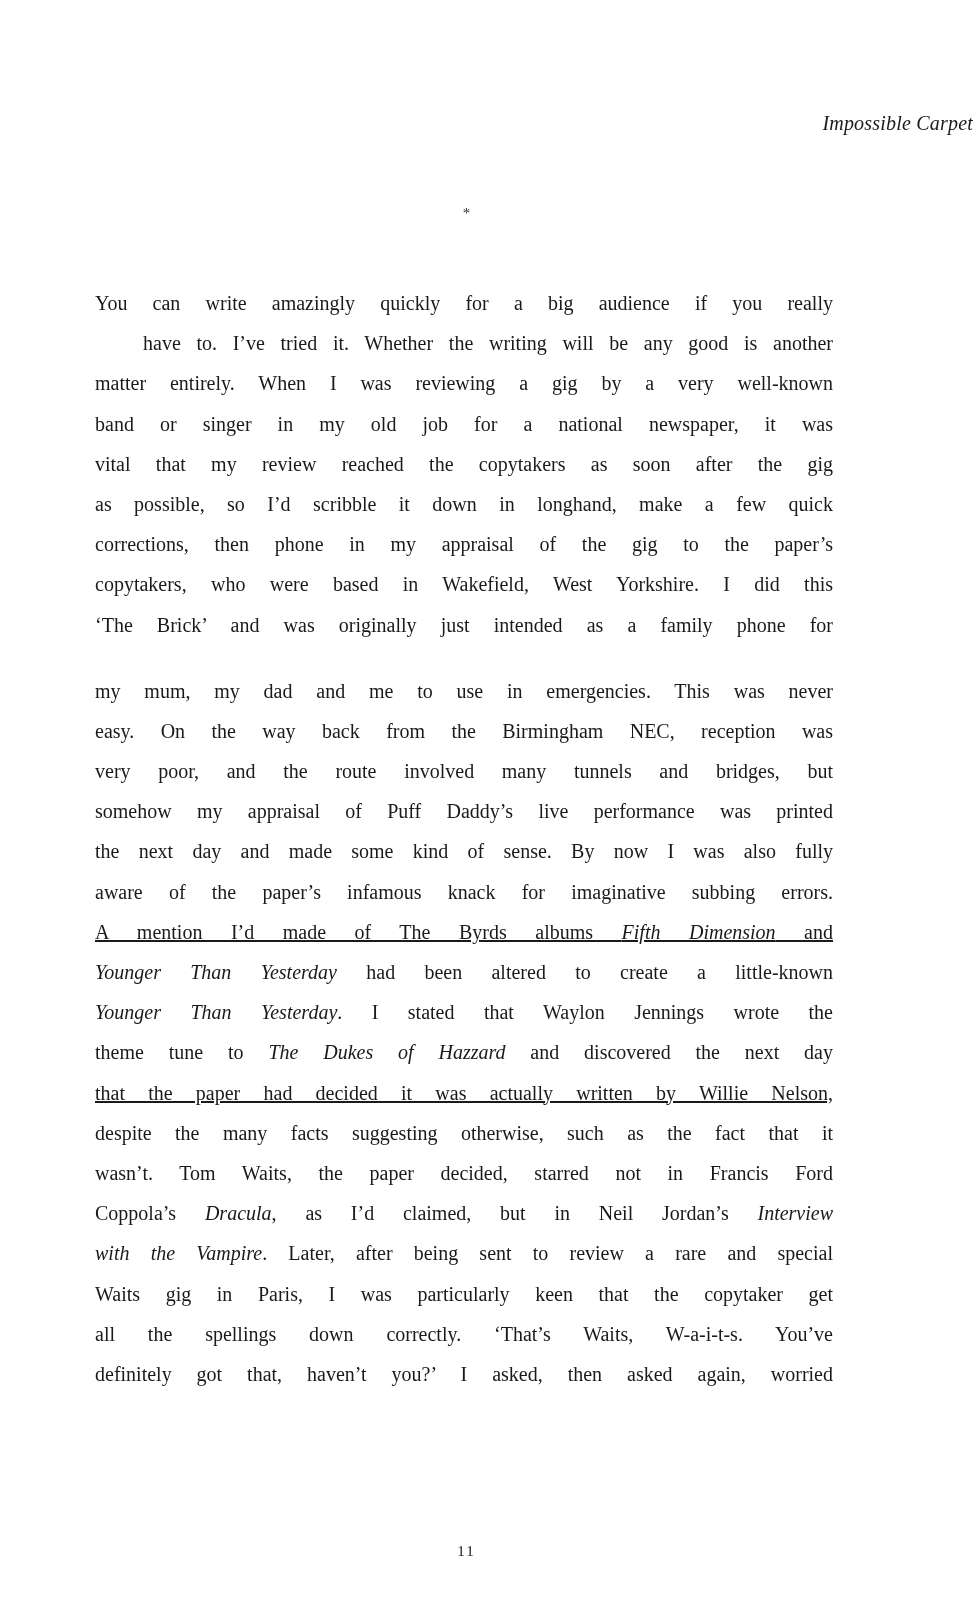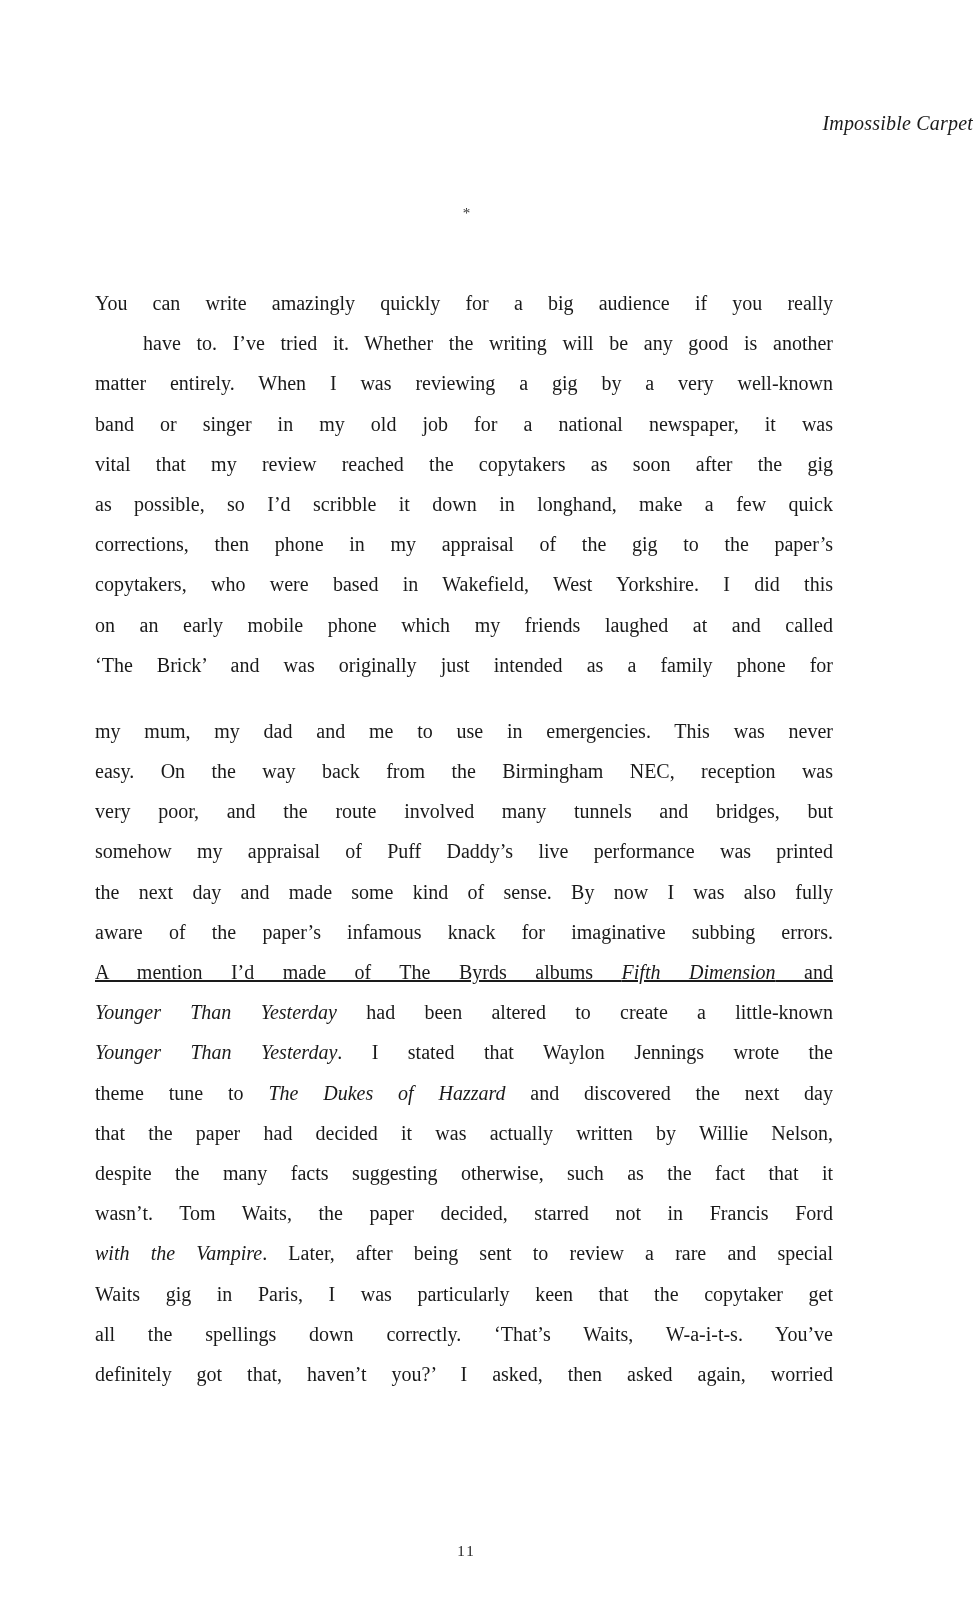--- a/index.html
+++ b/index.html
@@ -69,34 +69,34 @@
 
 <div class="body-text" id="body-text">
     <div class="line" style="white-space: normal;"><span class="rm">You can write amazingly quickly for a big audience if you really</span></div>
     <div class="line" style="white-space: normal; margin-left: 48px;"><span class="rm">have to. I’ve tried it. Whether the writing will be any good is another</span></div>
     <div class="line" style="white-space: normal;"><span class="rm">matter entirely. When I was reviewing a gig by a very well-known</span></div>
     <div class="line" style="white-space: normal;"><span class="rm">band or singer in my old job for a national newspaper, it was</span></div>
     <div class="line" style="white-space: normal;"><span class="rm">vital that my review reached the copytakers as soon after the gig</span></div>
     <div class="line" style="white-space: normal;"><span class="rm">as possible, so I’d scribble it down in longhand, make a few quick</span></div>
     <div class="line" style="white-space: normal;"><span class="rm">corrections, then phone in my appraisal of the gig to the paper’s</span></div>
     <div class="line" style="white-space: normal;"><span class="rm">copytakers, who were based in Wakefield, West Yorkshire. I did this</span></div>
-    <div class="line" style="white-space: normal;"><span class="rm">on an early mobile phone which my friends laughed at and called</span></div>
     <div class="line" style="white-space: normal;"><span class="rm">‘The Brick’ and was originally just intended as a family phone for</span></div>
     <div class="line" style="white-space: normal; margin-top: 26px;"><span class="rm">my mum, my dad and me to use in emergencies. This was never</span></div>
     <div class="line" style="white-space: normal;"><span class="rm">easy. On the way back from the Birmingham NEC, reception was</span></div>
     <div class="line" style="white-space: normal;"><span class="rm">very poor, and the route involved many tunnels and bridges, but</span></div>
     <div class="line" style="white-space: normal;"><span class="rm">somehow my appraisal of Puff Daddy’s live performance was printed</span></div>
     <div class="line" style="white-space: normal;"><span class="rm">the next day and made some kind of sense. By now I was also fully</span></div>
     <div class="line" style="white-space: normal;"><span class="rm">aware of the paper’s infamous knack for imaginative subbing errors.</span></div>
     <div class="line" style="white-space: normal; text-decoration: underline;"><span class="rm">A mention I’d made of The Byrds albums </span><span class="it">Fifth Dimension</span><span class="rm"> and</span></div>
     <div class="line" style="white-space: normal;"><span class="it">Younger Than Yesterday</span><span class="rm"> had been altered to create a little-known</span></div>
     <div class="line" style="white-space: normal;"><span class="it">Younger Than Yesterday</span><span class="rm">. I stated that Waylon Jennings wrote the</span></div>
     <div class="line" style="white-space: normal;"><span class="rm">theme tune to </span><span class="it">The Dukes of Hazzard</span><span class="rm"> and discovered the next day</span></div>
-    <div class="line" style="white-space: normal;"><span class="rm">that the paper had decided it was actually written by Willie Nelson,</span></div>
+    <div class="line" style="white-space: normal; text-decoration: underline;"><span class="rm">that the paper had decided it was actually written by Willie Nelson,</span></div>
     <div class="line" style="white-space: normal;"><span class="rm">despite the many facts suggesting otherwise, such as the fact that it</span></div>
     <div class="line" style="white-space: normal;"><span class="rm">wasn’t. Tom Waits, the paper decided, starred not in Francis Ford</span></div>
+    <div class="line" style="white-space: normal;"><span class="rm">Coppola’s </span><span class="it">Dracula</span><span class="rm">, as I’d claimed, but in Neil Jordan’s </span><span class="it">Interview</span></div>
     <div class="line" style="white-space: normal;"><span class="it">with the Vampire</span><span class="rm">. Later, after being sent to review a rare and special</span></div>
     <div class="line" style="white-space: normal;"><span class="rm">Waits gig in Paris, I was particularly keen that the copytaker get</span></div>
     <div class="line" style="white-space: normal;"><span class="rm">all the spellings down correctly. ‘That’s Waits, W-a-i-t-s. You’ve</span></div>
     <div class="line" style="white-space: normal;"><span class="rm">definitely got that, haven’t you?’ I asked, then asked again, worried</span></div>
   </div>
 
 <div class="folio">11</div>
 
 </body></html>

